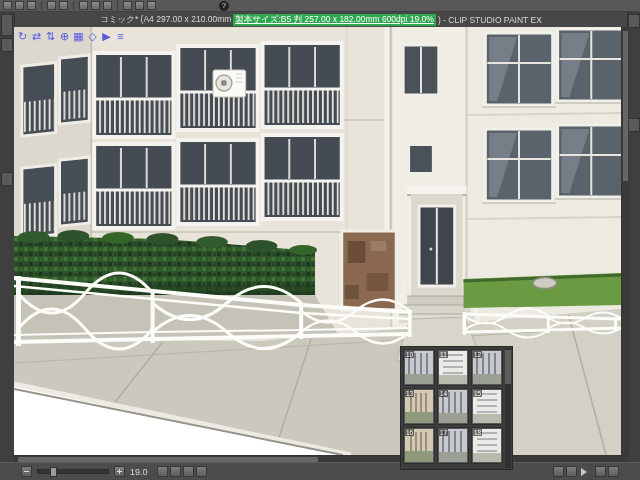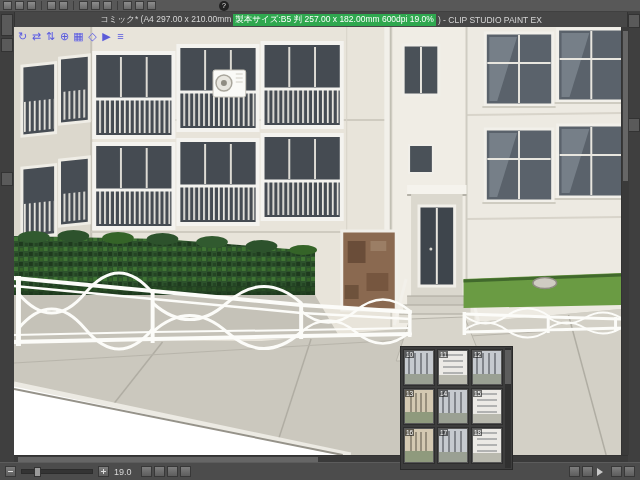--- a/index.html
+++ b/index.html
@@ -12,21 +12,21 @@
   .tb-icon{width:9px;height:9px;background:linear-gradient(180deg,#8d8d8d,#6a6a6a);
     border:1px solid #3b3b3b;box-sizing:border-box;}
   .tb-sep{width:1px;height:9px;background:#3d3d3d;margin:0 2px;}
   .help-circle{width:10px;height:10px;border-radius:50%;background:#222;color:#eee;font-size:7px;
     line-height:10px;text-align:center;margin-left:60px;}
 
   
   .title-bar{position:absolute;left:14px;top:12px;right:12px;height:15px;background:#474747;
     border-bottom:7px solid #ec4899;display:flex;align-items:center;justify-content:center;
     font-size:8.5px;color:#d6d6d6;white-space:nowrap;overflow:hidden;}
-  .title-bar .hl{background:#2fa84f;color:#fff;padding:0 2px;margin:0 2px;}
+  .title-bar .hl{background:#2fa84f;color:#fff;padding:0 2px;margin:0 2px;text-decoration:underline;}
 
   
   .left-dock{position:absolute;left:0;top:12px;bottom:0;width:14px;background:#3f3f3f;border-right:1px solid #333;}
   .dock-tab{width:12px;height:22px;background:#5a5a5a;border:1px solid #333;box-sizing:border-box;margin:2px 0 0 1px;}
   .dock-tab.small{height:14px;}
   .right-dock{position:absolute;right:0;top:12px;bottom:18px;width:12px;background:#3f3f3f;border-left:1px solid #333;}
   .right-dock .dock-tab{margin-left:0;}
 
   
   .canvas{position:absolute;left:14px;top:27px;width:607px;height:428px;background:#fff;overflow:hidden;}
@@ -58,21 +58,21 @@
   .tone-c{background:linear-gradient(180deg,#d4c9b2 0 68%,#8f9a7d 68% 100%);}
   .tone-c::before{content:"";position:absolute;inset:3px 5px 11px 5px;
      background:repeating-linear-gradient(90deg,rgba(60,55,45,.4) 0 2px,transparent 2px 5px);}
   .mnum{position:absolute;left:1px;top:1px;font-size:6.5px;line-height:7px;color:#fff;
      background:rgba(0,0,0,.55);padding:0 1px;}
   .mat-scroll{position:absolute;right:1px;top:1px;bottom:1px;width:6px;background:#303030;}
   .mat-thumbbar{position:absolute;left:0;top:2px;width:6px;height:34px;background:#5d5d5d;}
 
   
   .status-bar{position:absolute;left:0;bottom:0;width:640px;height:18px;background:#4c4c4c;
-    border-top:1px solid #5c5c5c;display:flex;align-items:center;font-size:9px;color:#d8d8d8;box-sizing:border-box;padding:0 4px;}
+    border-top:1px solid #5c5c5c;display:flex;align-items:center;font-size:9px;color:#d8d8d8;box-sizing:border-box;padding:0 20px;}
   .sb-icon{width:11px;height:11px;background:linear-gradient(180deg,#7e7e7e,#5d5d5d);
     border:1px solid #383838;box-sizing:border-box;margin:0 1px;position:relative;}
   .sb-icon.minus::after{content:"";position:absolute;left:2px;right:2px;top:4px;height:1px;background:#ddd;}
   .sb-icon.plus::after{content:"";position:absolute;left:2px;right:2px;top:4px;height:1px;background:#ddd;}
   .sb-icon.plus::before{content:"";position:absolute;left:4px;top:2px;bottom:2px;width:1px;background:#ddd;}
   .sb-slider{width:70px;height:3px;background:#343434;border:1px solid #2c2c2c;margin:0 4px;position:relative;}
   .sb-sthumb{position:absolute;left:12px;top:-3px;width:5px;height:8px;background:#9a9a9a;border:1px solid #333;}
   .sb-val{margin:0 4px;min-width:22px;}
   .spacer{flex:1;}
   .spk{width:0;height:0;border:4px solid transparent;border-left:6px solid #c9c9c9;margin:0 3px;}

